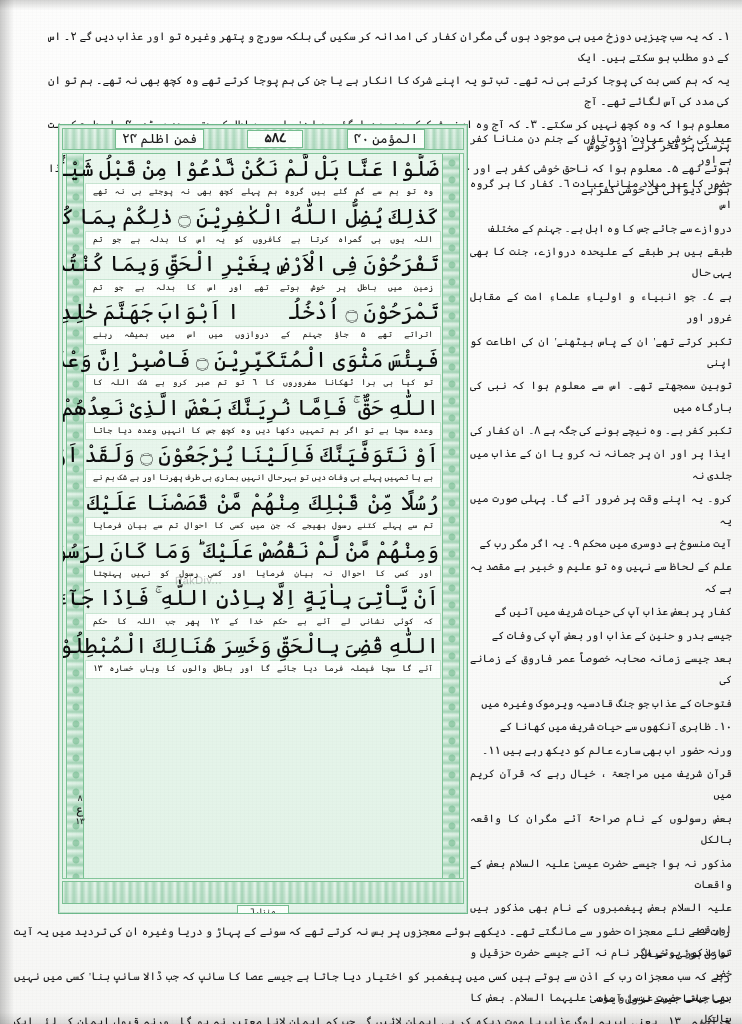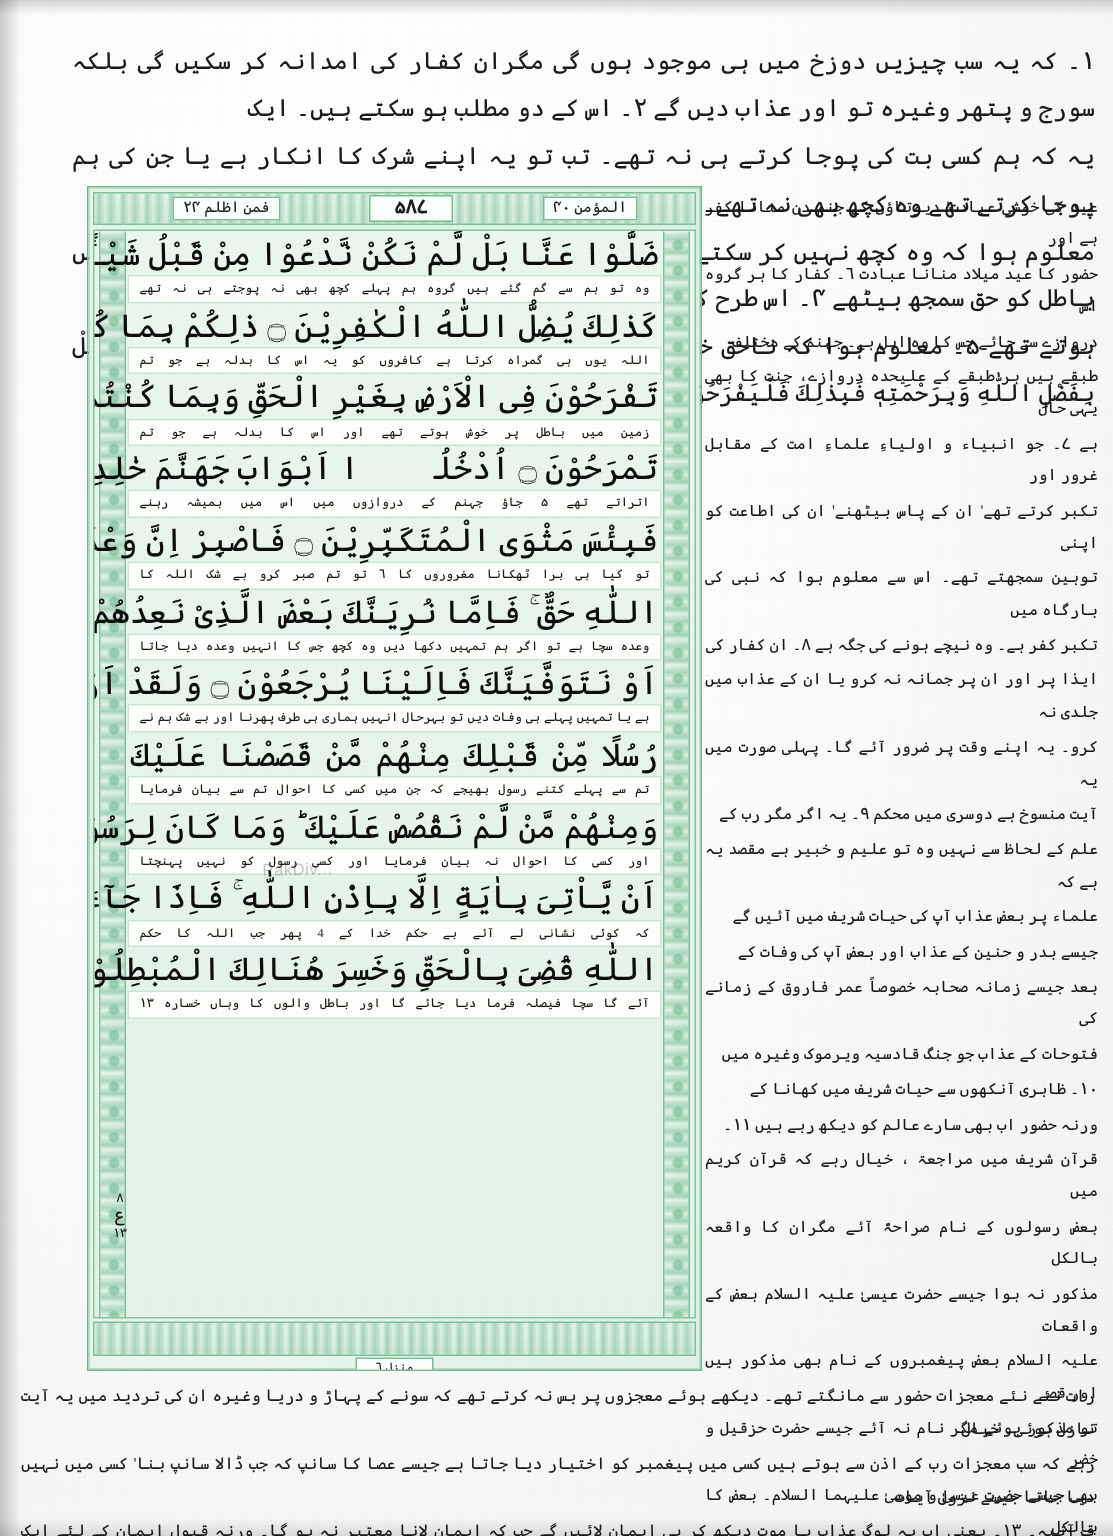--- a/index.html
+++ b/index.html
@@ -44,21 +44,21 @@
     pointer-events:none;
   }
 
   
   .top-commentary {
     position: absolute;
     top: 26px; left: 14px; right: 12px;
     direction: rtl;
     text-align: justify;
     font-family: "Liberation Serif", "DejaVu Serif", serif;
-    font-size: 16px;
+    font-size: 11px;
     line-height: 1.95;
     color: #1b1b1b;
     letter-spacing: .1px;
     margin-left: 34px;
   }
   .top-commentary p { margin: 0 0 1px 0; }
 
   
   .quran-panel {
     position: absolute;
@@ -95,21 +95,21 @@
         rgba(104,182,134,.06) 7px, rgba(104,182,134,.44) 11px,
         rgba(104,182,134,.00) 16px),
       linear-gradient(#eaf7ee,#dcefe3);
     background-size: 16px 22px, 100% 100%;
     border: 1px solid #7cc295;
   }
   .hdr-box {
     background: #fbfffc;
     border: 1px solid #76bd90;
     font-family: "Liberation Serif", "DejaVu Serif", serif;
-    font-size: 10px;
+    font-size: 13px;
     color: #1d1d1d;
     padding: 1px 6px;
     white-space: nowrap;
     line-height: 1.25;
   }
   .hdr-box.surah { margin-right: 38px; }
   .hdr-box.juz   { margin-left: 52px; }
   .hdr-box.pageno {
     font-size: 12.5px;
     padding: 0px 16px;
@@ -280,21 +280,21 @@
         <div class="ayah-arabic">اَوْ نَتَوَفَّیَنَّكَ فَاِلَیْنَا یُرْجَعُوْنَ ۝ وَلَقَدْ اَرْسَلْنَا</div>
         <div class="ayah-urdu">ہے یا تمہیں پہلے ہی وفات دیں تو بہرحال انہیں ہماری ہی طرف پھرنا اور بے شک ہم نے</div>
 
         <div class="ayah-arabic">رُسُلًا مِّنْ قَبْلِكَ مِنْهُمْ مَّنْ قَصَصْنَا عَلَیْكَ</div>
         <div class="ayah-urdu">تم سے پہلے کتنے رسول بھیجے کہ جن میں کسی کا احوال تم سے بیان فرمایا</div>
 
         <div class="ayah-arabic">وَمِنْهُمْ مَّنْ لَّمْ نَقْصُصْ عَلَیْكَ ؕ وَمَا كَانَ لِرَسُوْلٍ</div>
         <div class="ayah-urdu">اور کسی کا احوال نہ بیان فرمایا اور کسی رسول کو نہیں پہنچتا</div>
 
         <div class="ayah-arabic">اَنْ یَّاْتِیَ بِاٰیَةٍ اِلَّا بِاِذْنِ اللّٰهِ ۚ فَاِذَا جَآءَ اَمْرُ</div>
-        <div class="ayah-urdu">کہ کوئی نشانی لے آئے بے حکم خدا کے 4 پھر جب اللہ کا حکم</div>
+        <div class="ayah-urdu">کہ کوئی نشانی لے آئے بے حکم خدا کے ۱۲ پھر جب اللہ کا حکم</div>
 
         <div class="ayah-arabic">اللّٰهِ قُضِیَ بِالْحَقِّ وَخَسِرَ هُنَالِكَ الْمُبْطِلُوْنَ ۝</div>
         <div class="ayah-urdu">آئے گا سچا فیصلہ فرما دیا جائے گا اور باطل والوں کا وہاں خسارہ ۱۳</div>
 
       </div>
 
       <div class="watermark">PakDiv...</div>
     </div>
 
     <div class="panel-footer">
@@ -308,21 +308,21 @@
     <p>دروازے سے جائے جس کا وہ اہل ہے۔ جہنم کے مختلف</p>
     <p>طبقے ہیں ہر طبقے کے علیحدہ دروازے، جنت کا بھی یہی حال</p>
     <p>ہے ۷۔ جو انبیاء و اولیاءِ علماءِ امت کے مقابل غرور اور</p>
     <p>تکبر کرتے تھے' ان کے پاس بیٹھنے' ان کی اطاعت کو اپنی</p>
     <p>توہین سمجھتے تھے۔ اس سے معلوم ہوا کہ نبی کی بارگاہ میں</p>
     <p>تکبر کفر ہے۔ وہ نیچے ہونے کی جگہ ہے ۸۔ ان کفار کی</p>
     <p>ایذا پر اور ان پر جمانہ نہ کرو یا ان کے عذاب میں جلدی نہ</p>
     <p>کرو۔ یہ اپنے وقت پر ضرور آئے گا۔ پہلی صورت میں یہ</p>
     <p>آیت منسوخ ہے دوسری میں محکم ۹۔ یہ اگر مگر رب کے</p>
     <p>علم کے لحاظ سے نہیں وہ تو علیم و خبیر ہے مقصد یہ ہے کہ</p>
-    <p>علماء پر بعض عذاب آپ کی حیات شریف میں آئیں گے</p>
+    <p>کفار پر بعض عذاب آپ کی حیات شریف میں آئیں گے</p>
     <p>جیسے بدر و حنین کے عذاب اور بعض آپ کی وفات کے</p>
     <p>بعد جیسے زمانہ صحابہ خصوصاً عمر فاروق کے زمانے کی</p>
     <p>فتوحات کے عذاب جو جنگ قادسیہ ویرموک وغیرہ میں</p>
     <p>۱۰۔ ظاہری آنکھوں سے حیات شریف میں کھانا کے</p>
     <p>ورنہ حضور اب بھی سارے عالم کو دیکھ رہے ہیں ۱۱۔</p>
     <p>قرآن شریف میں مراجعۃ ، خیال رہے کہ قرآن کریم میں</p>
     <p>بعض رسولوں کے نام صراحۃً آئے مگران کا واقعہ بالکل</p>
     <p>مذکور نہ ہوا جیسے حضرت عیسیٰ علیہ السلام بعض کے واقعات</p>
     <p>علیہ السلام بعض پیغمبروں کے نام بھی مذکور ہیں اور قصے</p>
     <p>تو مذکور ہوئے مگر نام نہ آئے جیسے حضرت حزقیل و خضر</p>

